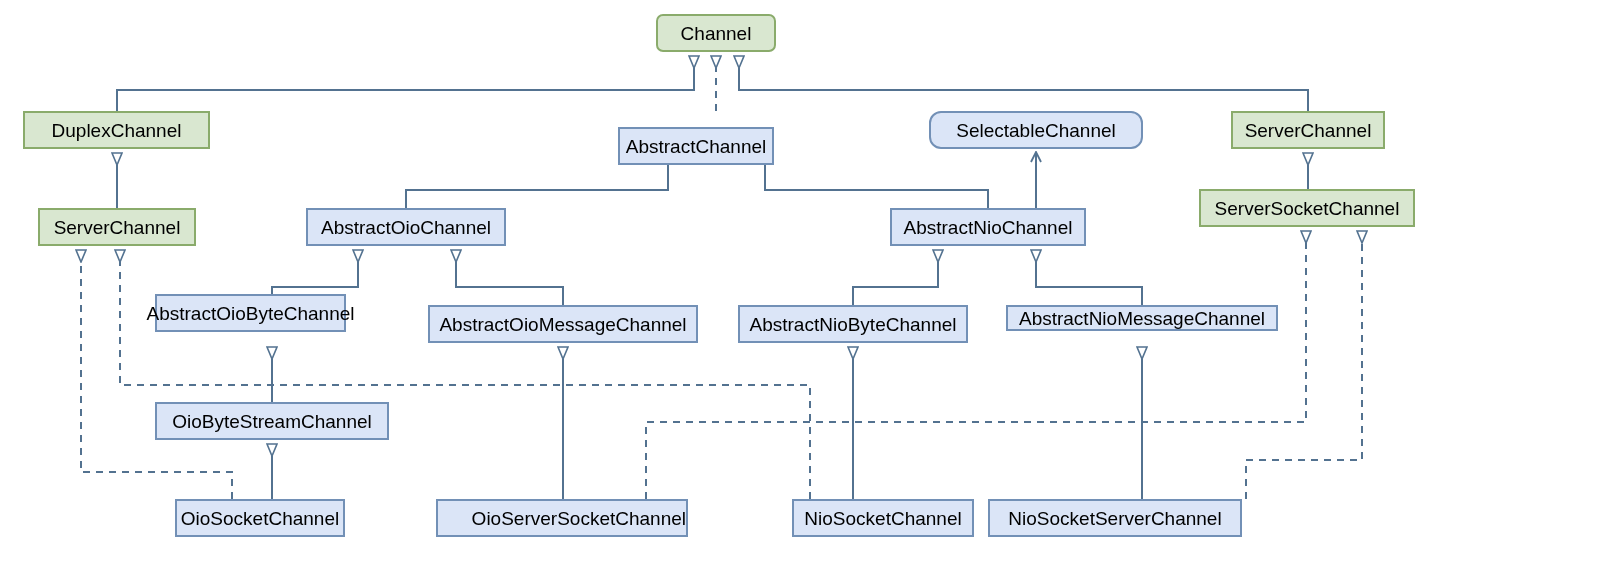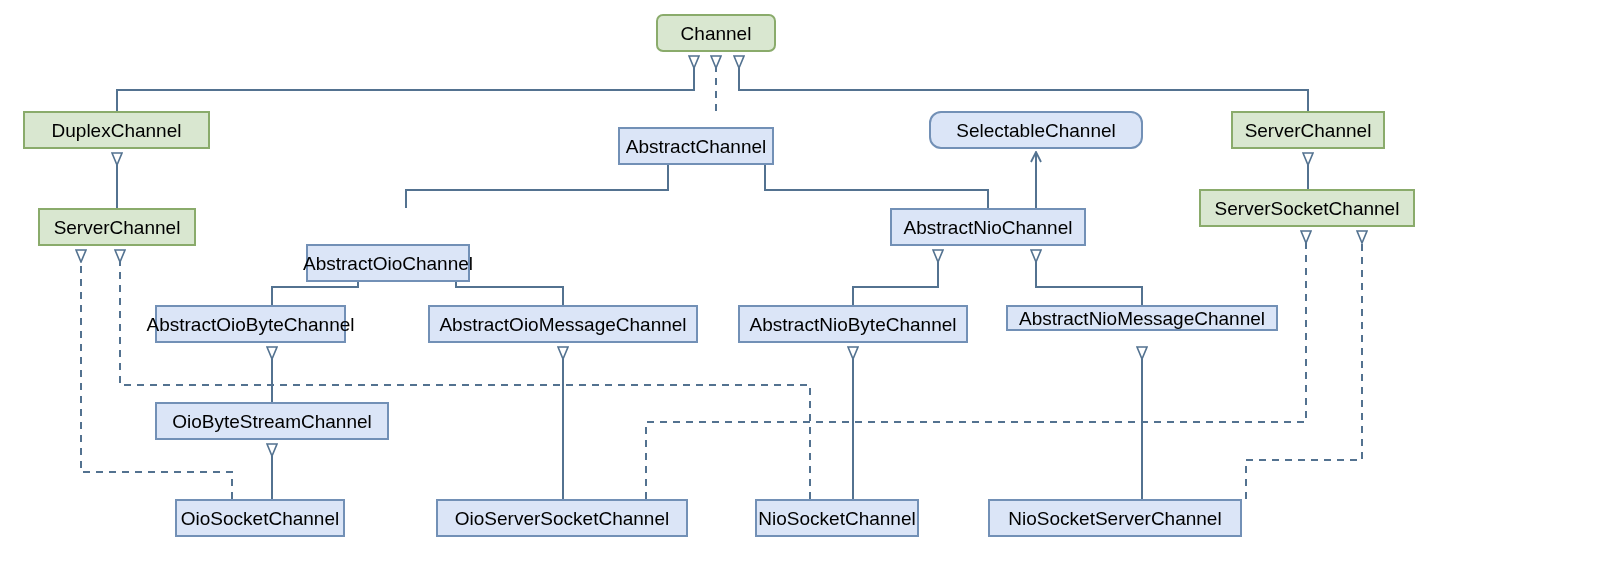--- a/index.html
+++ b/index.html
@@ -119,51 +119,51 @@
       </div>
       <div class="node cls" style="left: 929px; top: 111px; width: 214px; height: 38px; border-radius: 12px;">
         <span>SelectableChannel</span>
       </div>
       <div class="node iface" style="left: 1231px; top: 111px; width: 154px; height: 38px;">
         <span>ServerChannel</span>
       </div>
       <div class="node iface" style="left: 38px; top: 208px; width: 158px; height: 38px;">
         <span>ServerChannel</span>
       </div>
-      <div class="node cls" style="left: 306px; top: 208px; width: 164px; height: 38px; margin-top: 36px;">
+      <div class="node cls" style="left: 306px; top: 208px; width: 200px; height: 38px;">
         <span>AbstractOioChannel</span>
       </div>
       <div class="node cls" style="left: 890px; top: 208px; width: 196px; height: 38px;">
         <span>AbstractNioChannel</span>
       </div>
       <div class="node iface" style="left: 1199px; top: 189px; width: 216px; height: 38px;">
         <span>ServerSocketChannel</span>
       </div>
-      <div class="node cls" style="left: 155px; top: 305px; width: 191px; height: 38px; align-items: center;">
+      <div class="node cls" style="left: 155px; top: 294px; width: 191px; height: 38px; align-items: center;">
         <span>AbstractOioByteChannel</span>
       </div>
       <div class="node cls" style="left: 428px; top: 305px; width: 270px; height: 38px; text-align: center;">
         <span>AbstractOioMessageChannel</span>
       </div>
       <div class="node cls" style="left: 738px; top: 305px; width: 230px; height: 38px;">
         <span>AbstractNioByteChannel</span>
       </div>
       <div class="node cls" style="left: 1006px; top: 305px; width: 272px; height: 26px;">
         <span>AbstractNioMessageChannel</span>
       </div>
       <div class="node cls" style="left: 155px; top: 402px; width: 234px; height: 38px;">
         <span>OioByteStreamChannel</span>
       </div>
       <div class="node cls" style="left: 175px; top: 499px; width: 170px; height: 38px;">
         <span>OioSocketChannel</span>
       </div>
-      <div class="node cls" style="left: 436px; top: 499px; width: 252px; height: 38px;">
+      <div class="node cls" style="left: 436px; top: 499px; width: 252px; height: 38px; justify-content: flex-end;">
         <span>OioServerSocketChannel</span>
       </div>
-      <div class="node cls" style="left: 755px; top: 499px; width: 164px; height: 38px;">
+      <div class="node cls" style="left: 792px; top: 499px; width: 182px; height: 38px;">
         <span>NioSocketChannel</span>
       </div>
       <div class="node cls" style="left: 988px; top: 499px; width: 254px; height: 38px;">
         <span>NioSocketServerChannel</span>
       </div>
     </div>
 
 </div>
 
 </body></html>

